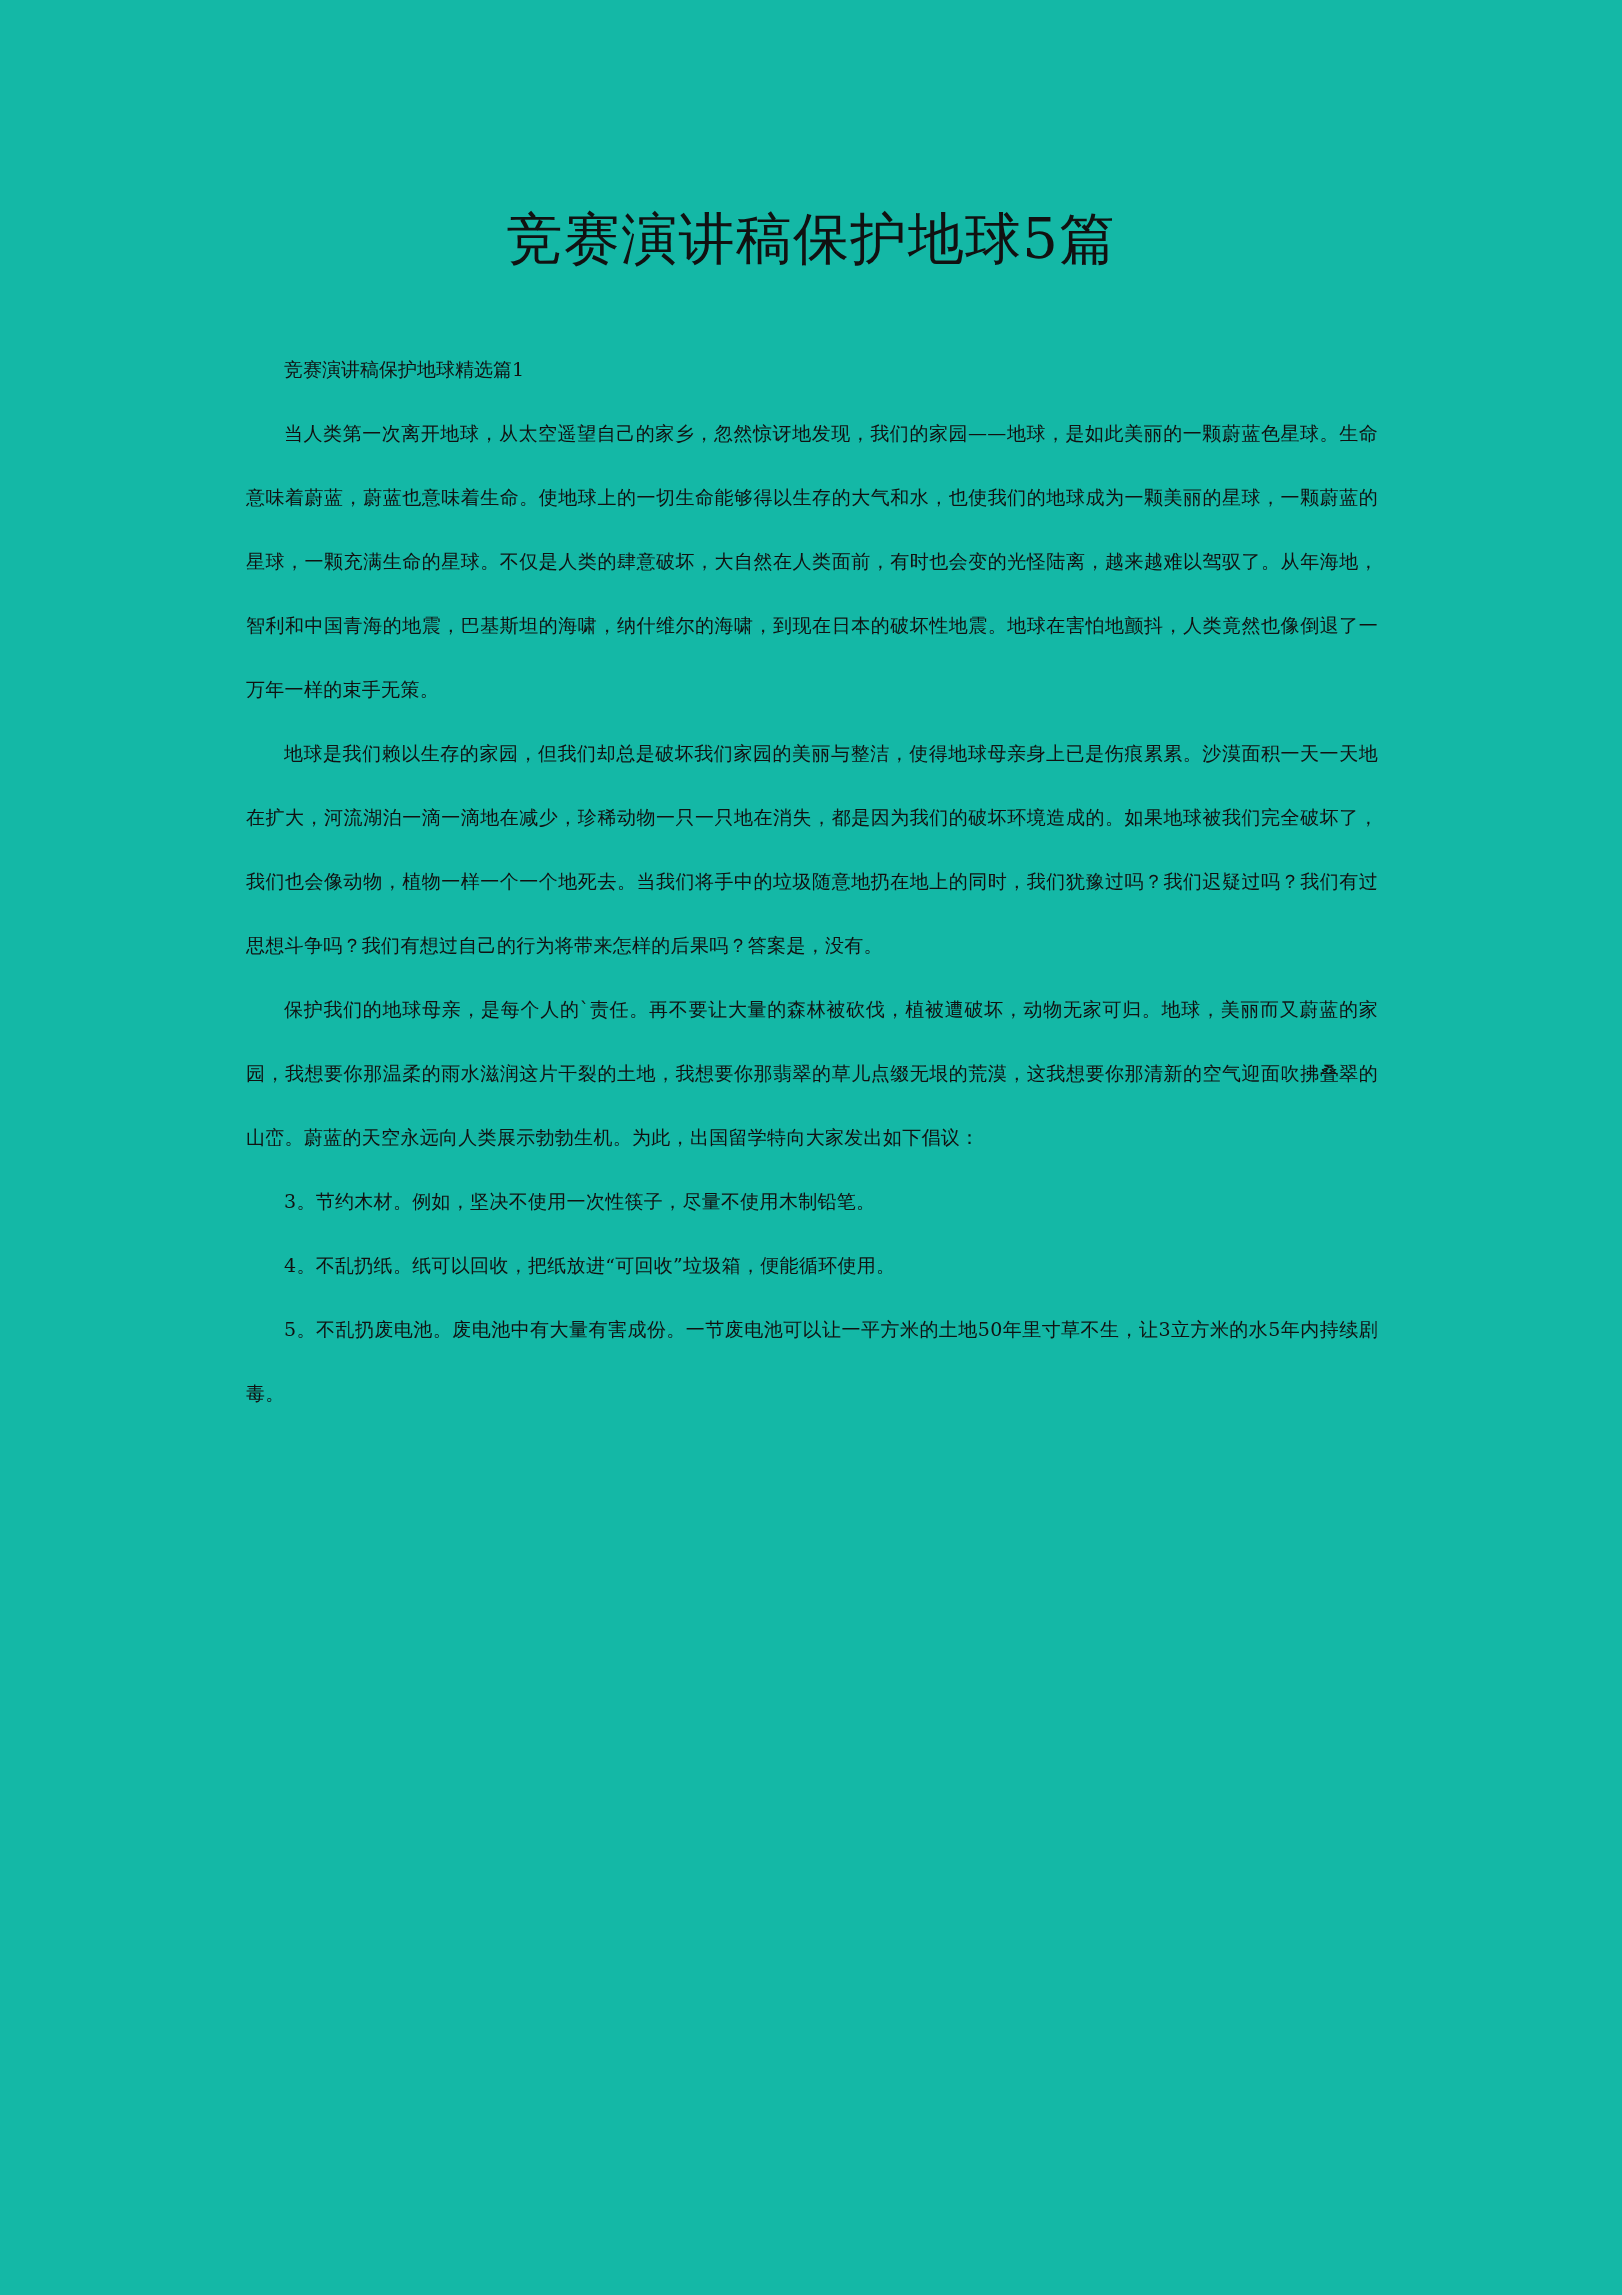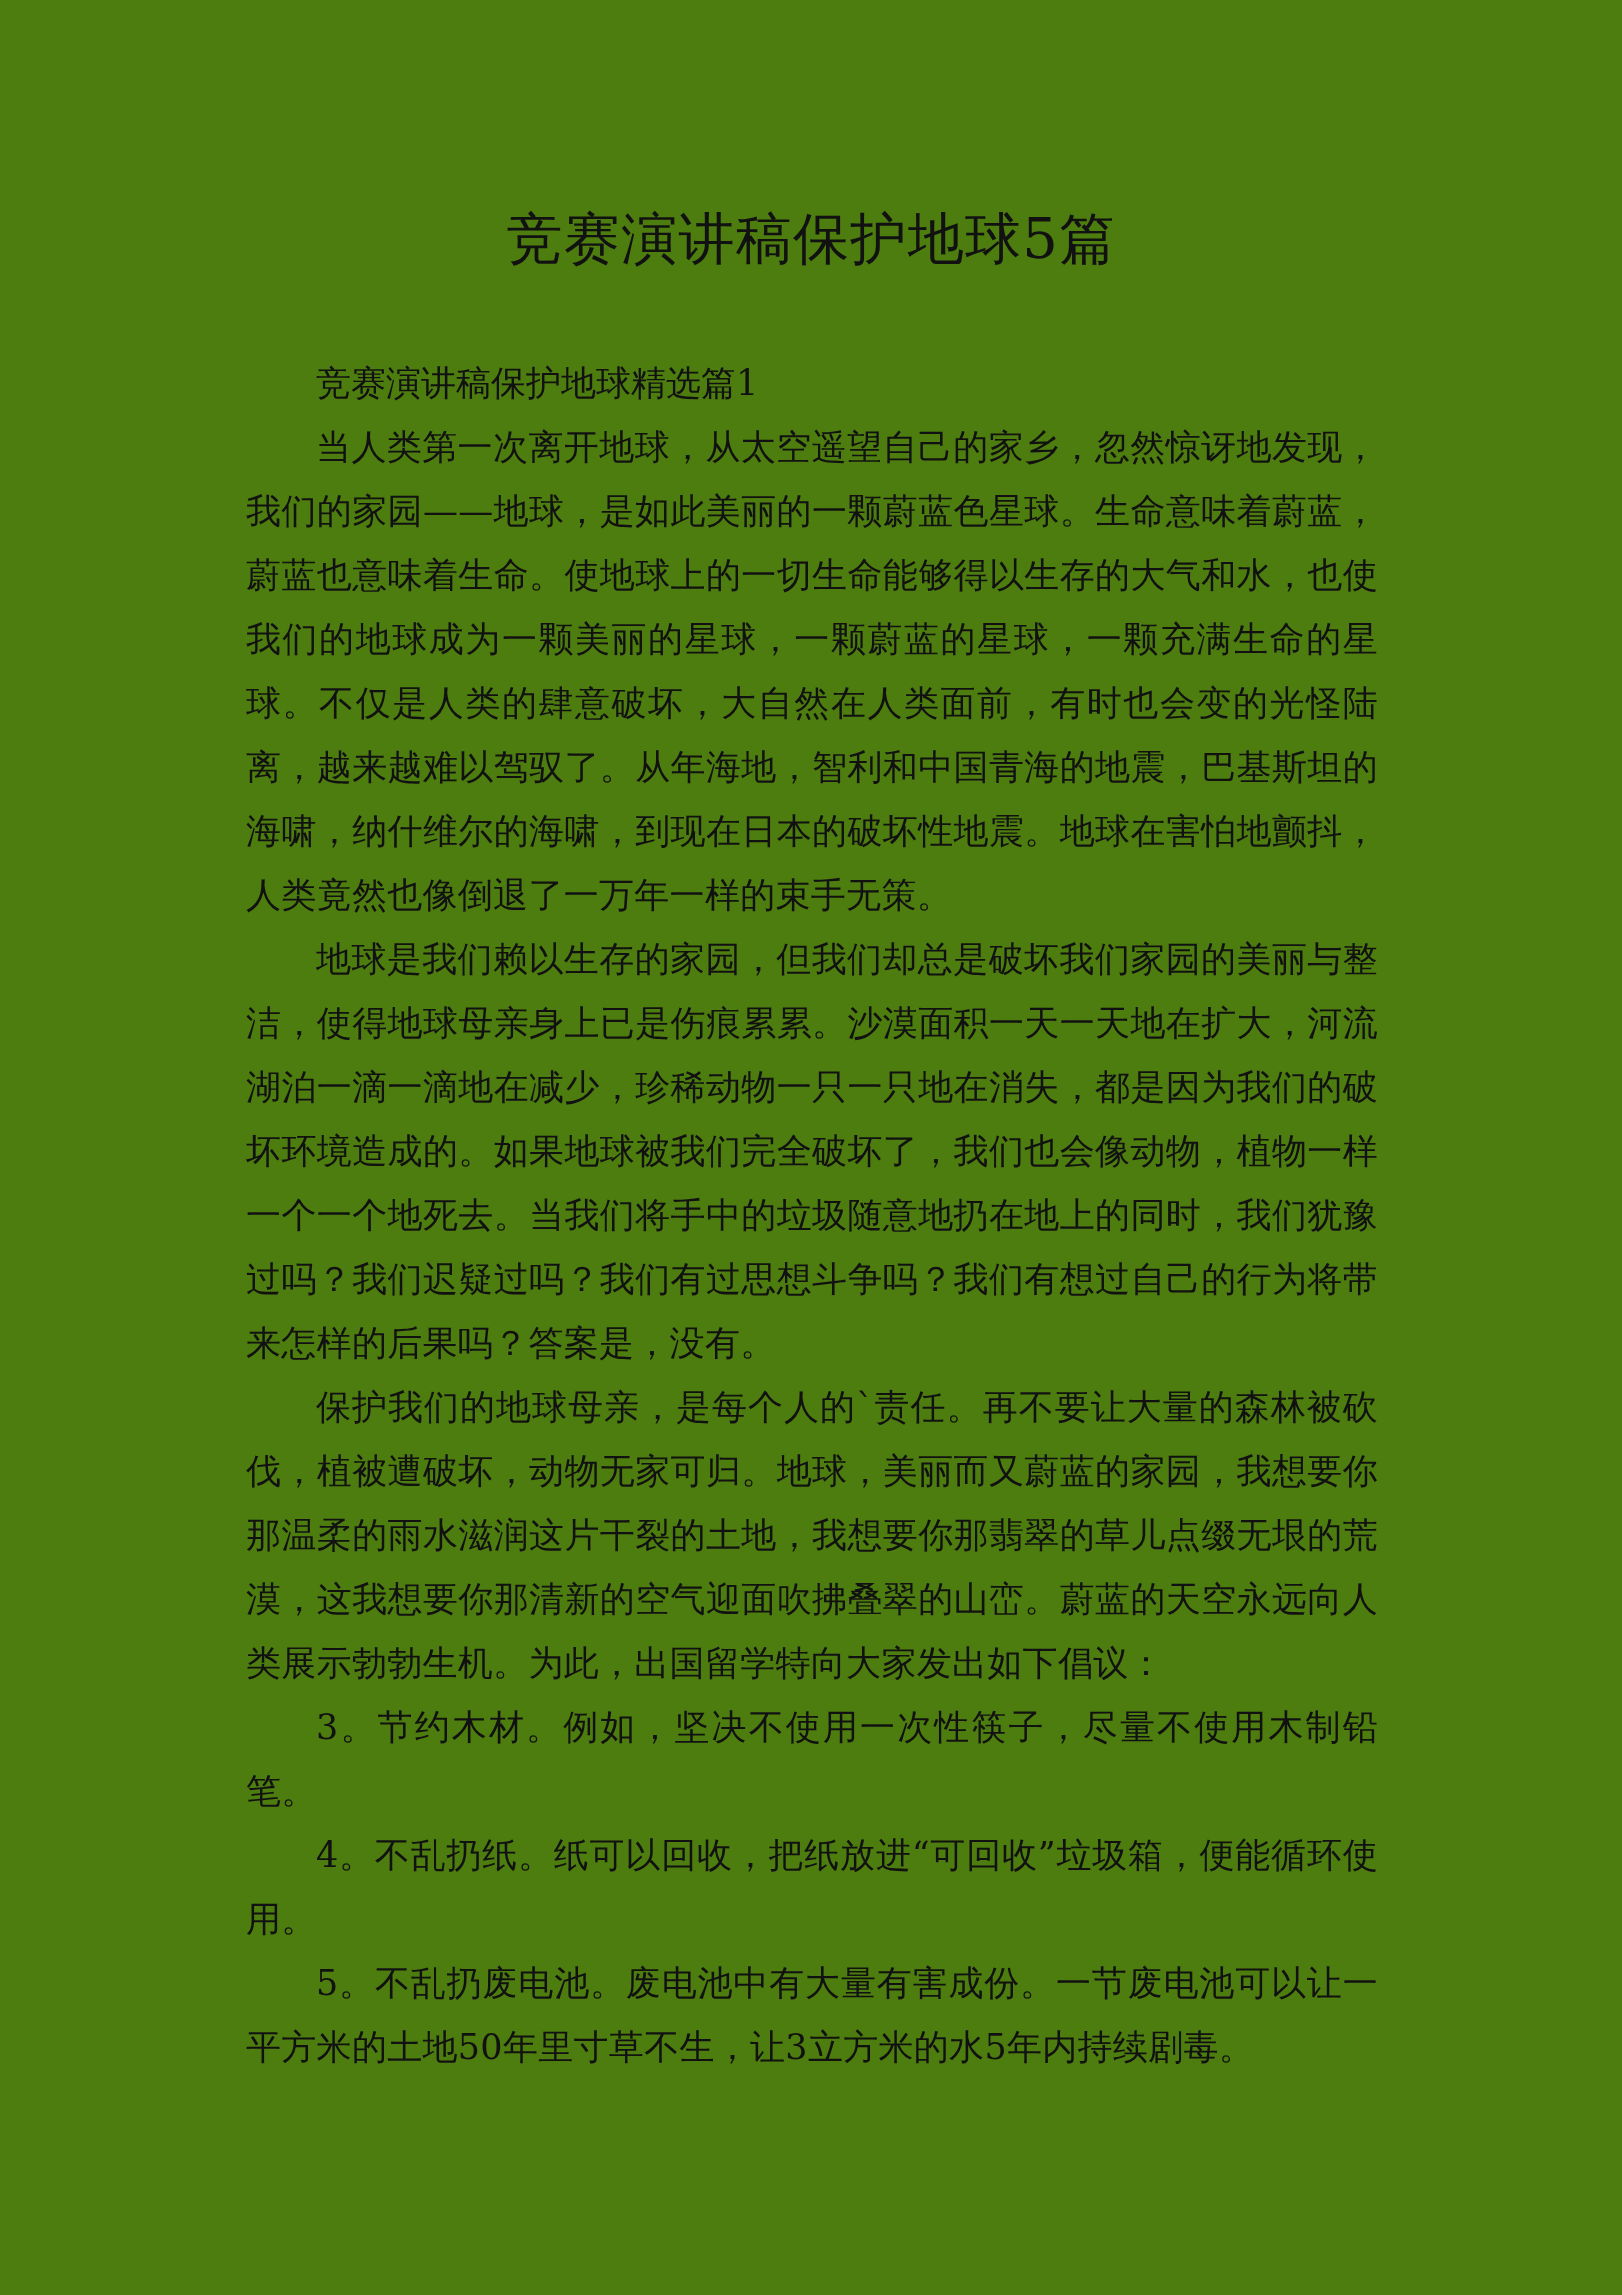--- a/index.html
+++ b/index.html
@@ -13,40 +13,40 @@
     position: relative;
     overflow: hidden;
     color: #111;
     font-family: "DejaVu Serif", "Liberation Serif", serif;
   }
   .page {
     position: absolute;
     left: 0; top: 0;
     width: 1623px;
     height: 2295px;
-    background: #4d7c0f;
+    background: #14b8a6;
   }
   .title {
     position: absolute;
     top: 196px;
     left: 0;
     width: 1623px;
     text-align: center;
     font-size: 56px;
     line-height: 85px;
     letter-spacing: 1.3px;
     font-weight: normal;
     margin: 0;
   }
   .body {
     position: absolute;
-    top: 351px;
+    top: 337px;
     left: 246px;
     width: 1132px;
-    font-size: 35px;
+    font-size: 19px;
     line-height: 64px;
   }
   .p {
     margin: 0;
     text-indent: 2em;
     text-align: justify;
     text-justify: inter-character;
     letter-spacing: 0.3px;
   }
   .subheading {

